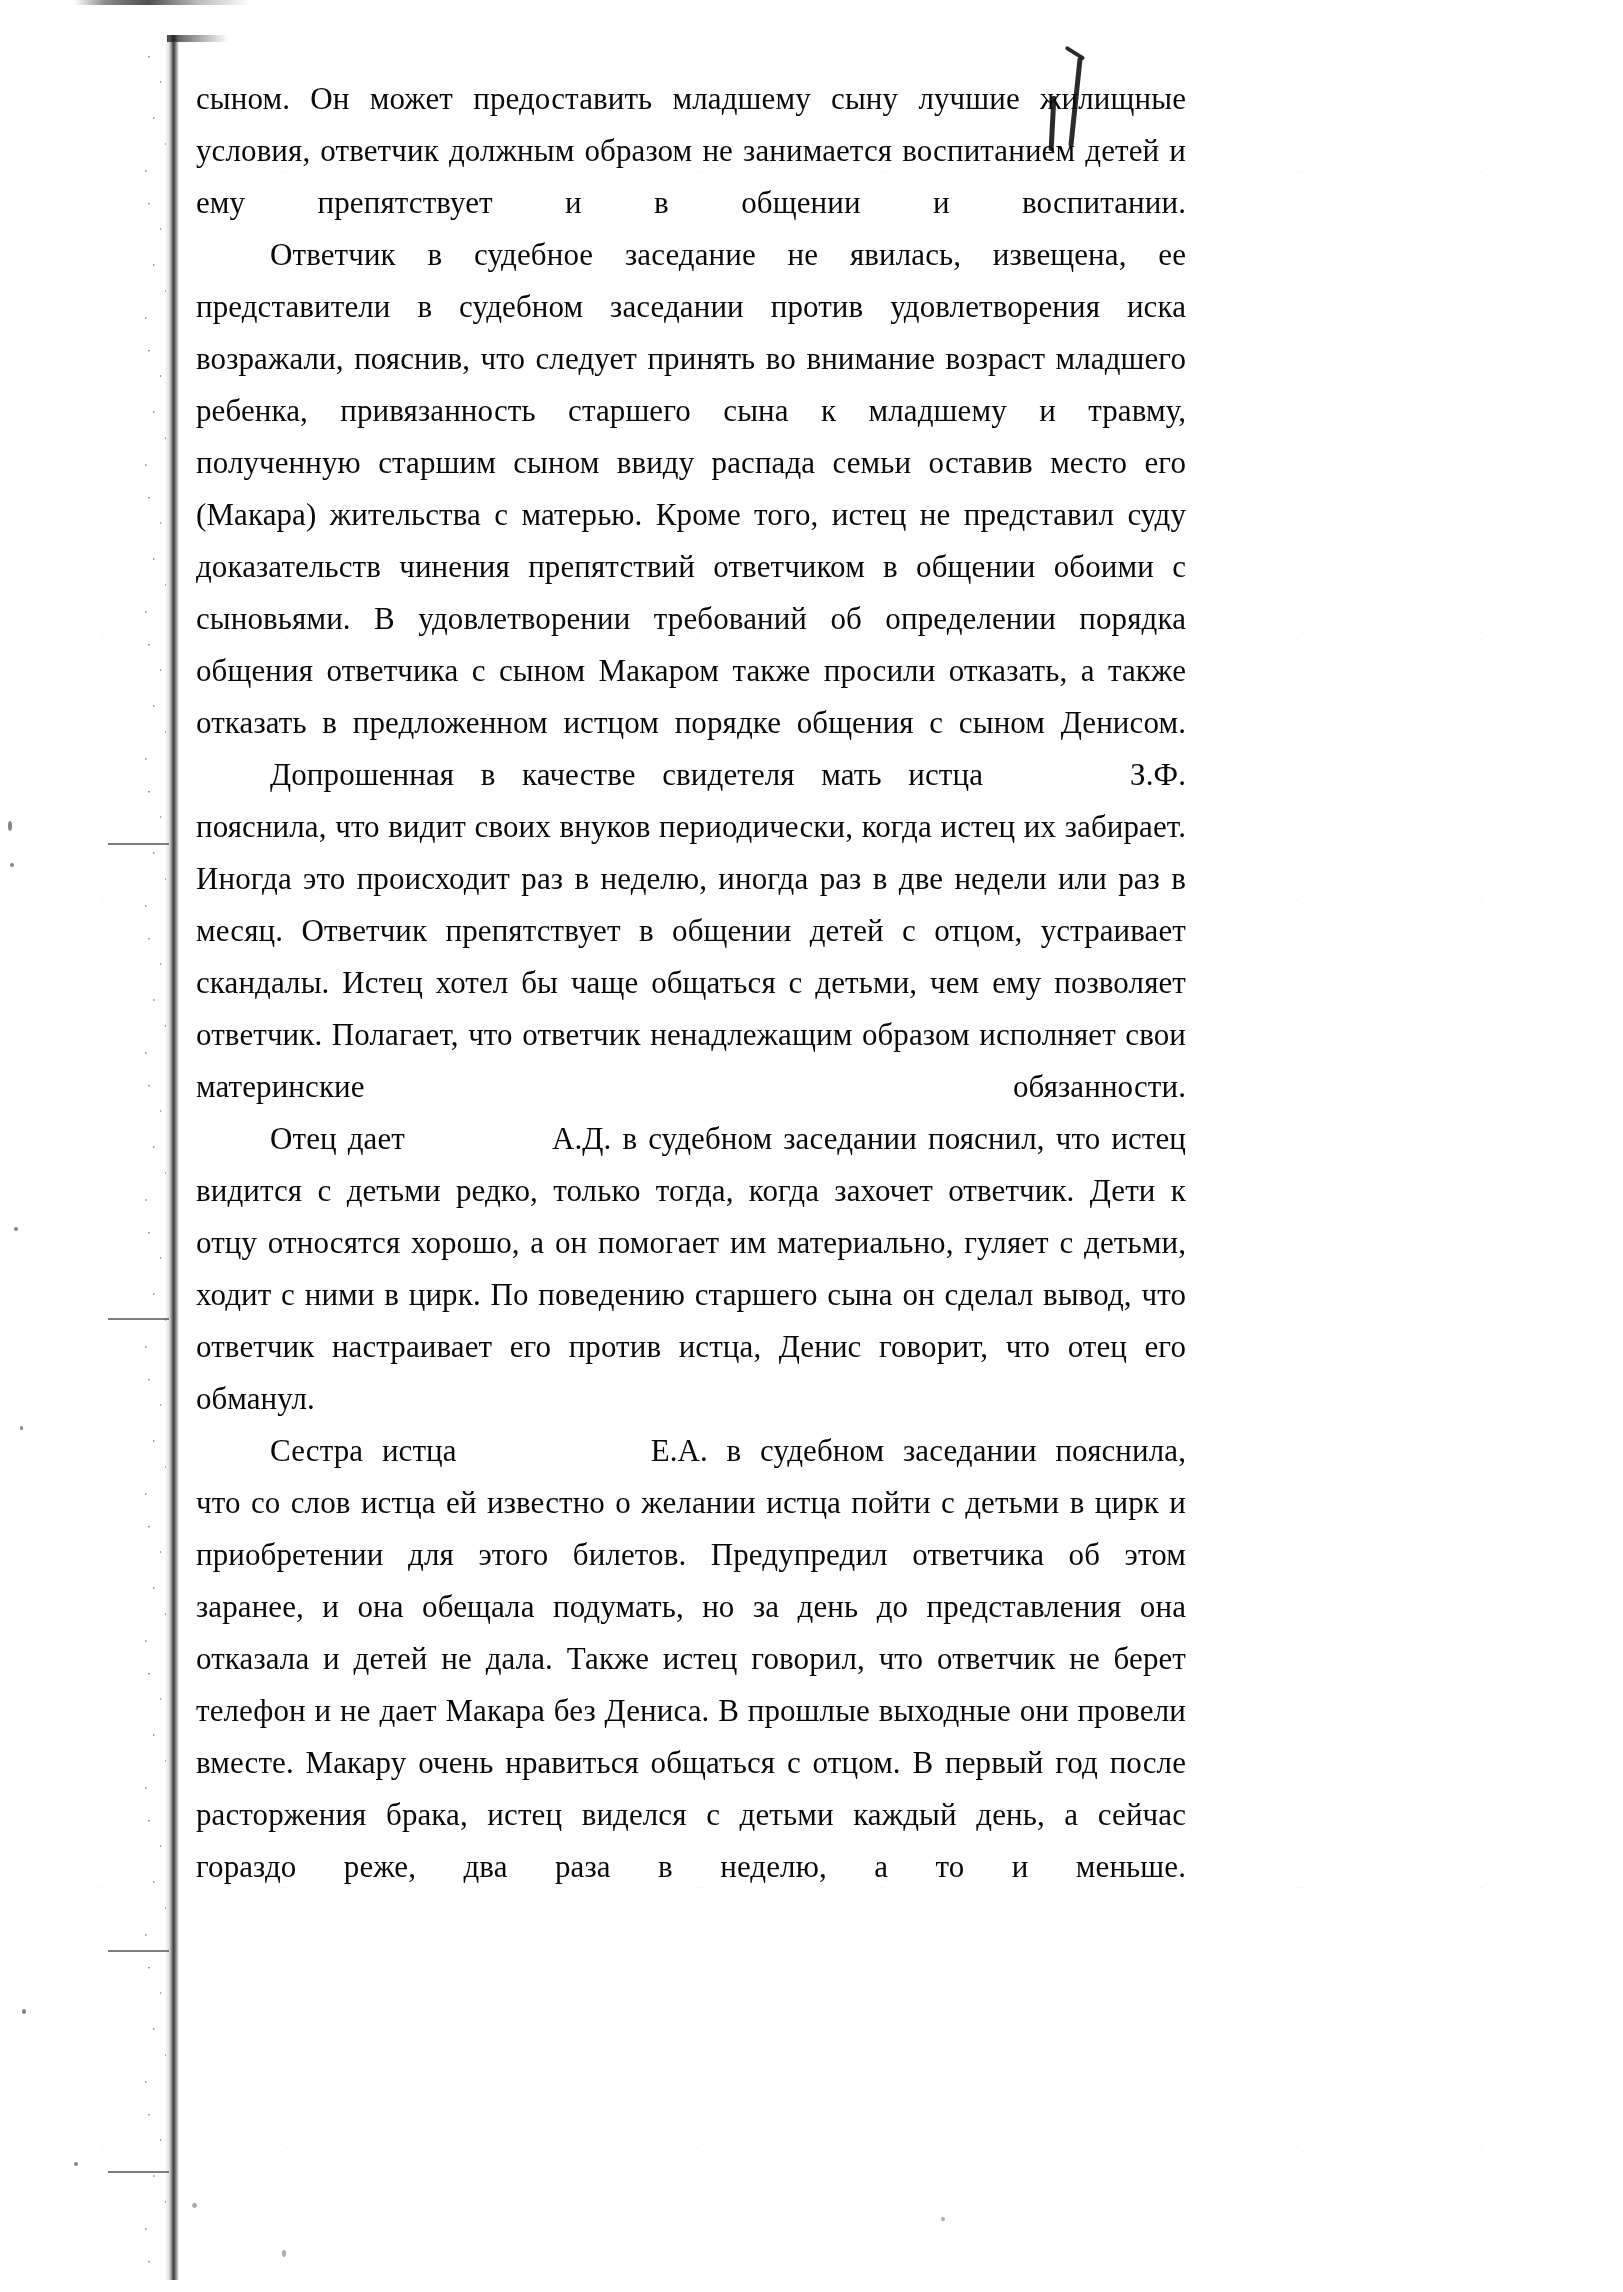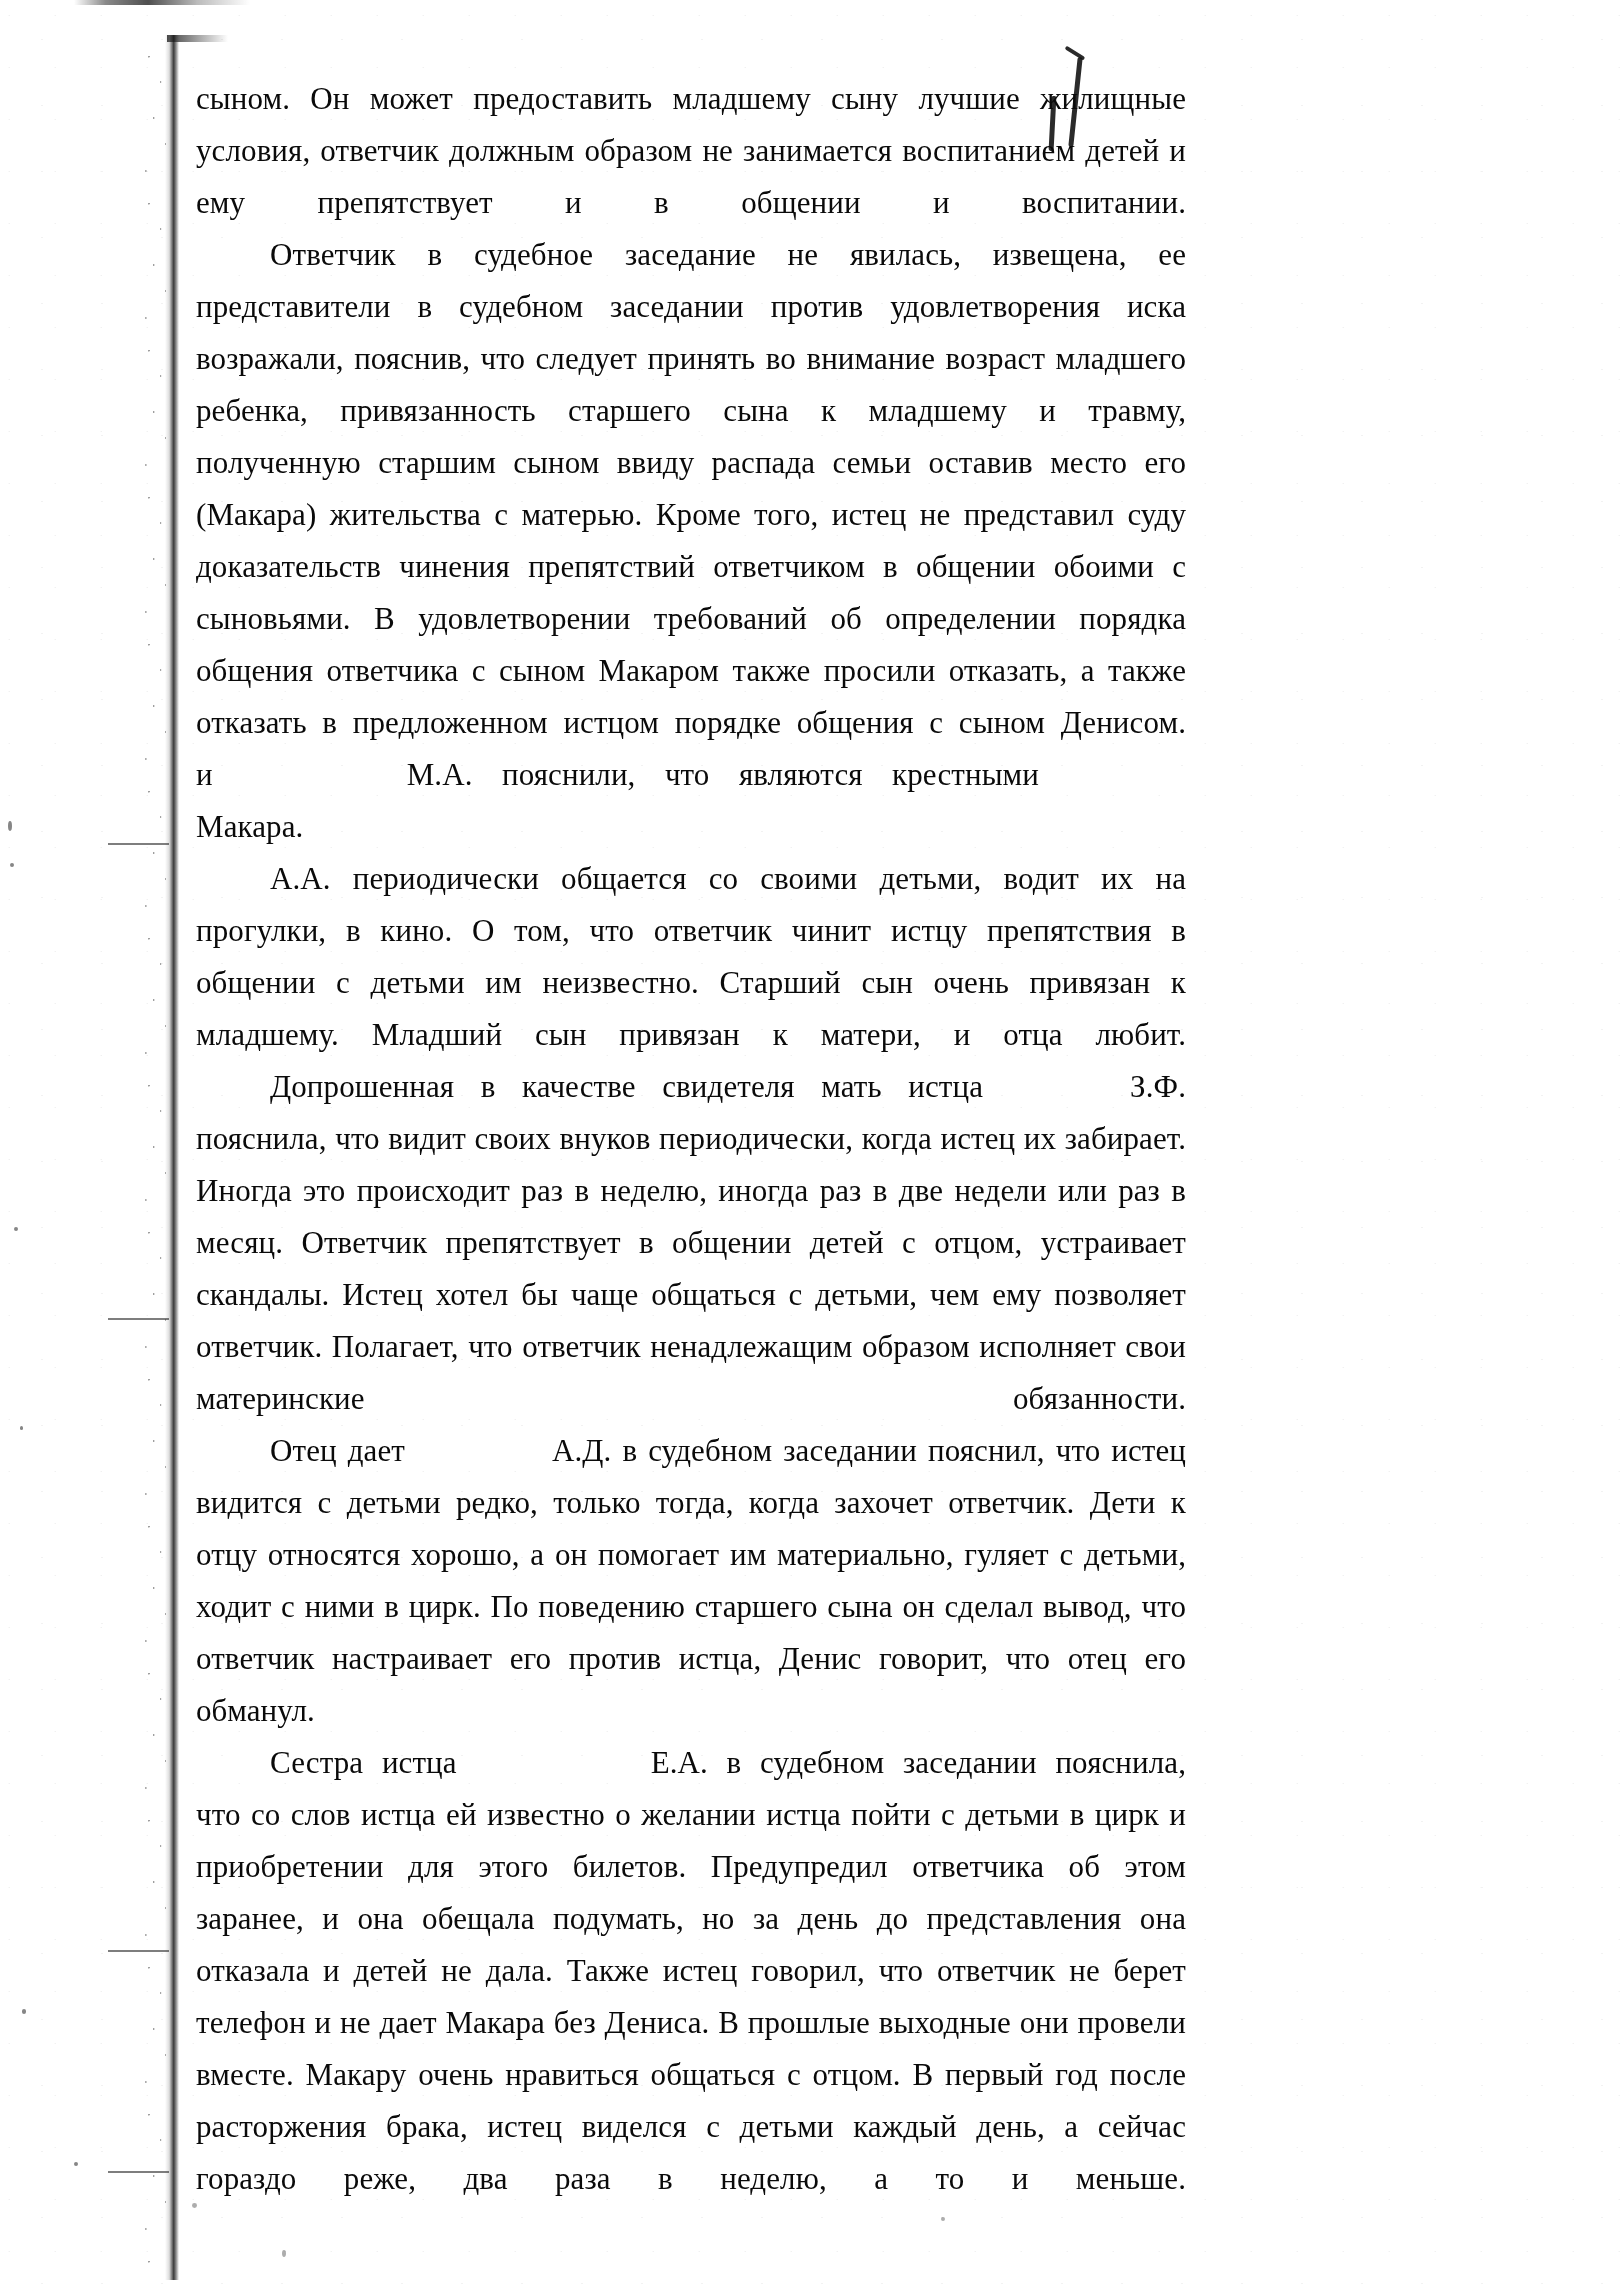--- a/index.html
+++ b/index.html
@@ -162,27 +162,21 @@
 
     <p class="noindent stretch-last">
       <span>сыном. Он может предоставить младшему сыну лучшие жилищные условия, ответчик должным образом не занимается воспитанием детей и ему препятствует и в общении и воспитании.</span>
     </p>
 
     <p class="indent stretch-last">
       <span>Ответчик  в судебное заседание не явилась, извещена, ее представители в судебном заседании против удовлетворения иска возражали, пояснив, что следует принять во внимание возраст младшего  ребенка, привязанность старшего сына к младшему и травму, полученную старшим сыном ввиду распада семьи оставив место его (Макара) жительства с матерью. Кроме того, истец не представил суду доказательств чинения препятствий ответчиком в общении обоими с сыновьями. В удовлетворении требований об определении порядка общения ответчика с сыном Макаром также просили отказать, а также отказать  в предложенном истцом порядке общения с сыном Денисом.</span>
     </p>
 
 
-    <p class="noindent stretch-last">
-      <span>и</span><span class="gap-lg"></span><span>М.А. пояснили, что являются крестными</span><span class="gap-md"></span><span>Макара.</span>
-    </p>
 
-    <p class="indent stretch-last">
-      <span>А.А. периодически общается со своими детьми, водит их на прогулки, в кино. О том, что ответчик чинит истцу препятствия в общении с детьми им неизвестно. Старший сын очень привязан к младшему. Младший сын привязан к матери, и отца любит.</span>
-    </p>
 
     <p class="indent stretch-last">
       <span>Допрошенная в качестве свидетеля мать истца</span><span class="gap-md"></span><span>З.Ф. пояснила, что видит своих внуков периодически, когда истец их забирает. Иногда это происходит раз в неделю, иногда раз в две недели или раз в месяц. Ответчик препятствует в общении детей с отцом, устраивает скандалы. Истец хотел бы чаще общаться с детьми, чем ему позволяет ответчик. Полагает, что ответчик ненадлежащим образом исполняет свои материнские обязанности.</span>
     </p>
 
     <p class="indent stretch-last">
       <span>Отец дает</span><span class="gap-md"></span><span>А.Д. в судебном заседании пояснил, что истец видится с детьми редко, только тогда, когда захочет ответчик. Дети к отцу относятся хорошо, а он помогает им материально, гуляет с детьми, ходит с ними в цирк. По поведению старшего сына он сделал вывод, что ответчик настраивает его против истца, Денис говорит, что отец его обманул.</span>
     </p>
 
     <p class="indent stretch-last">

